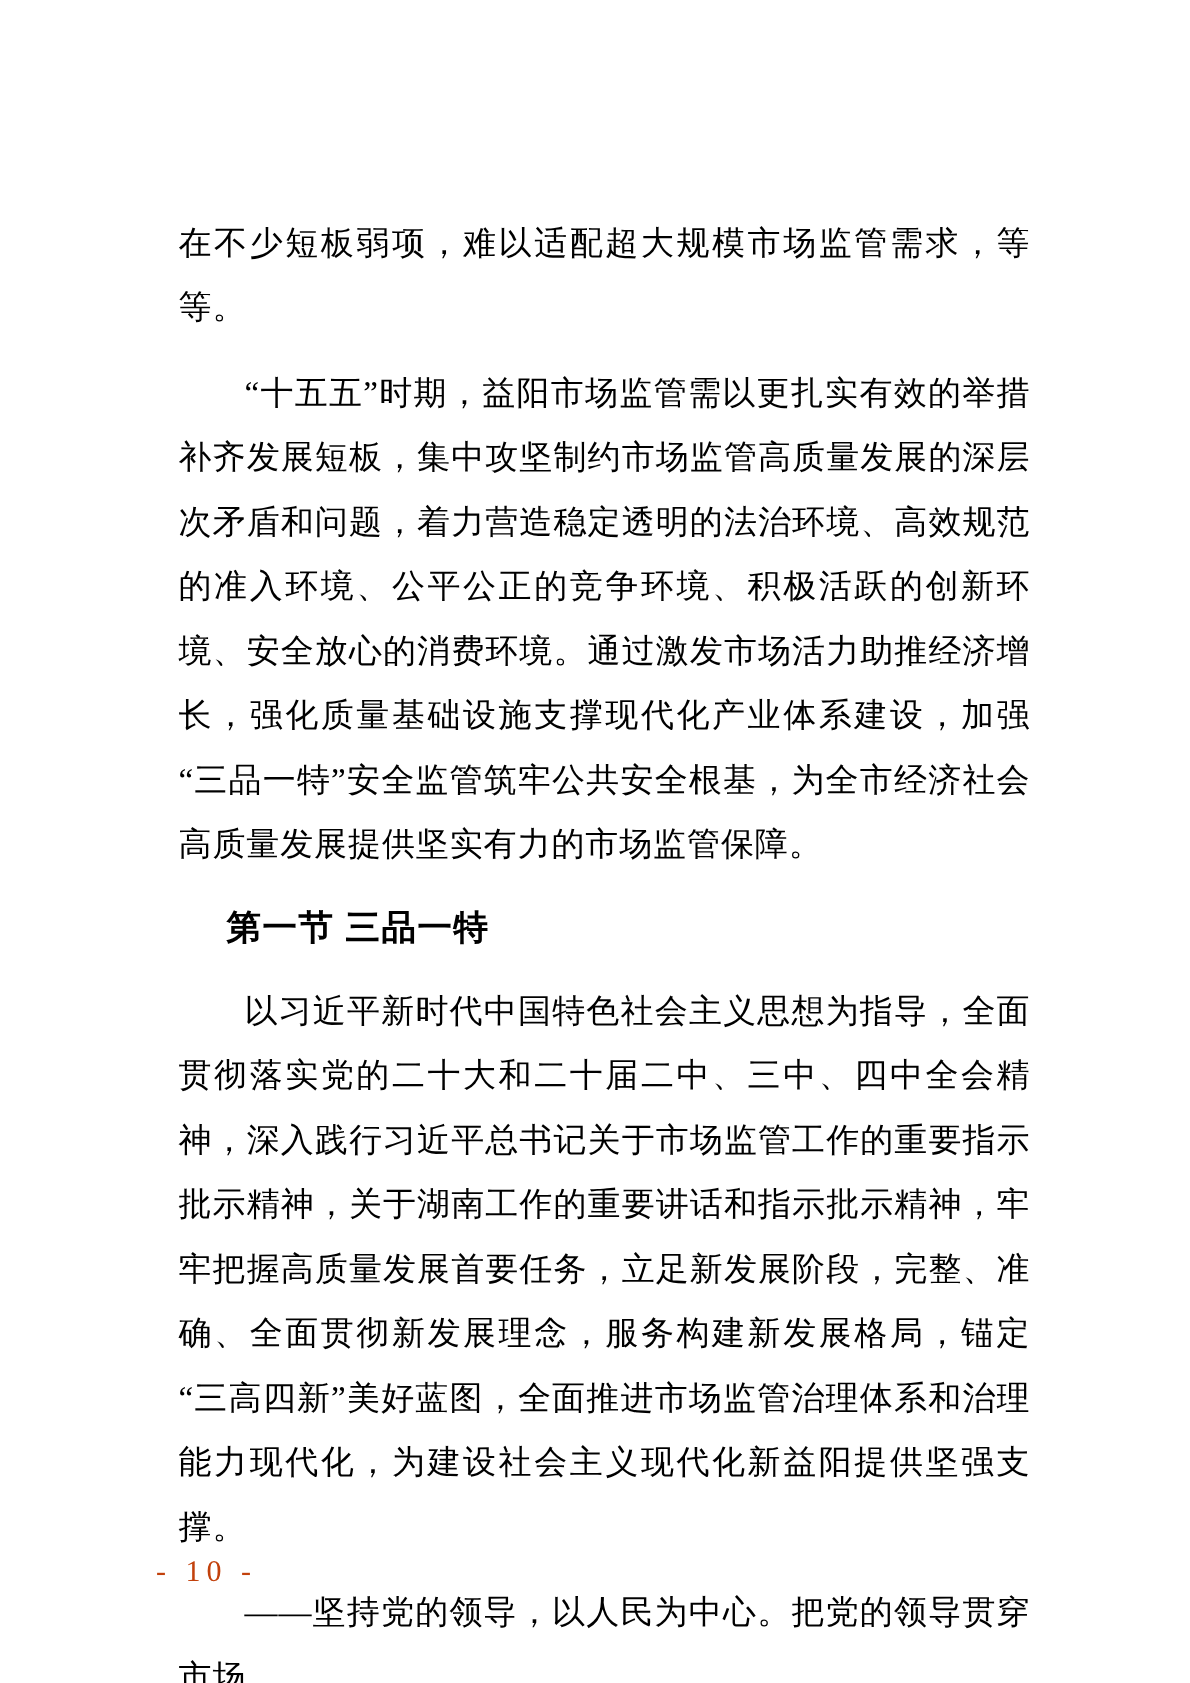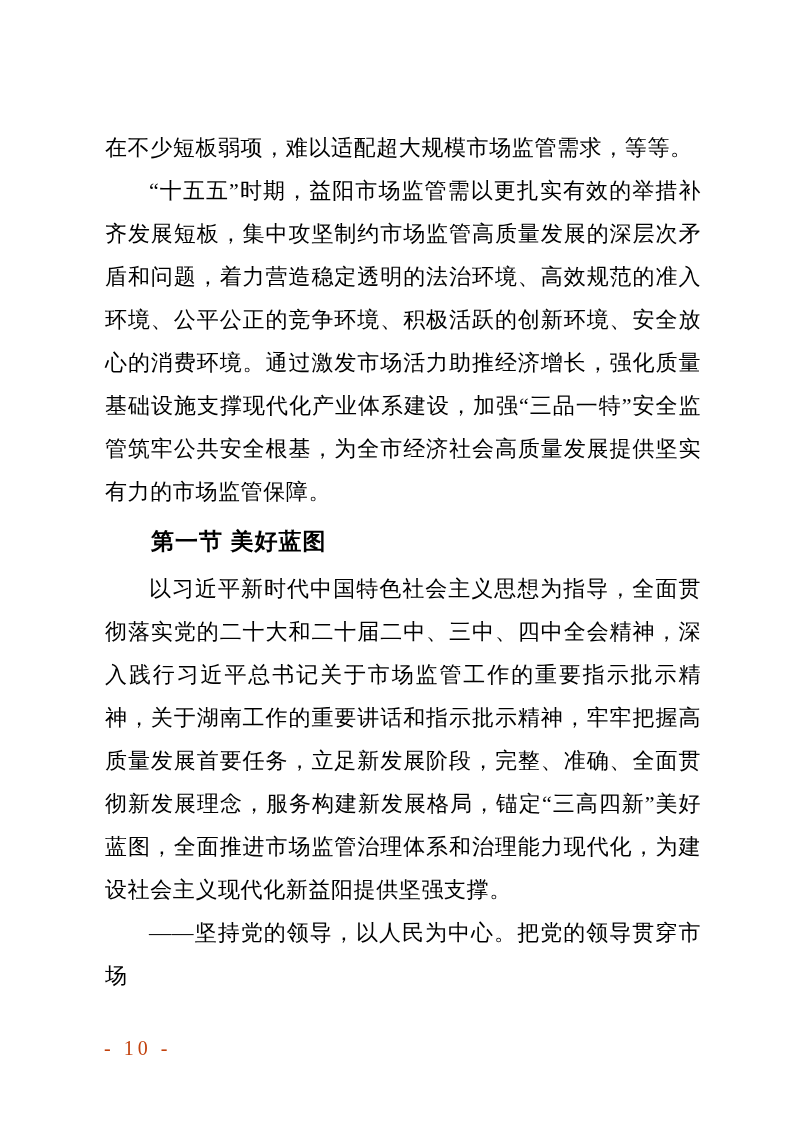--- a/index.html
+++ b/index.html
@@ -16,21 +16,21 @@
     font-family: "Liberation Serif", "DejaVu Serif", serif;
     color: #000000;
   }
   .content {
     position: absolute;
     top: 126px;
     left: 105px;
     right: 92px;
   }
   p.body {
-    margin: 0;
+    margin: 14px;
     font-size: 22px;
     line-height: 43px;
     letter-spacing: 0.6px;
     text-align: justify;
     text-align-last: left;
     color: #000000;
   }
   p.body.indent {
     text-indent: 2em;
   }
@@ -68,18 +68,18 @@
     font-family: "Liberation Serif", "DejaVu Serif", serif;
   }
 </style>
 </head>
 <body>
 
 <div class="page">
   <div class="content">
     <p class="body">在不少短板弱项，难以适配超大规模市场监管需求，等等。</p>
     <p class="body indent">“十五五”时期，益阳市场监管需以更扎实有效的举措补齐发展短板，集中攻坚制约市场监管高质量发展的深层次矛盾和问题，着力营造稳定透明的法治环境、高效规范的准入环境、公平公正的竞争环境、积极活跃的创新环境、安全放心的消费环境。通过激发市场活力助推经济增长，强化质量基础设施支撑现代化产业体系建设，加强“三品一特”安全监管筑牢公共安全根基，为全市经济社会高质量发展提供坚实有力的市场监管保障。</p>
-    <h3 class="section">第一节 美好蓝图</h3>
+    <h3 class="section">第一节 三品一特</h3>
     <p class="body indent">以习近平新时代中国特色社会主义思想为指导，全面贯彻落实党的二十大和二十届二中、三中、四中全会精神，深入践行习近平总书记关于市场监管工作的重要指示批示精神，关于湖南工作的重要讲话和指示批示精神，牢牢把握高质量发展首要任务，立足新发展阶段，完整、准确、全面贯彻新发展理念，服务构建新发展格局，锚定“三高四新”美好蓝图，全面推进市场监管治理体系和治理能力现代化，为建设社会主义现代化新益阳提供坚强支撑。</p>
     <p class="body indent"><span class="em-lead">——坚持党的领导，以人民为中心。</span><span>把党的领导贯穿市场</span></p>
   </div>
   <div class="footer">- 10 -</div>
 </div>
 
 </body></html>

